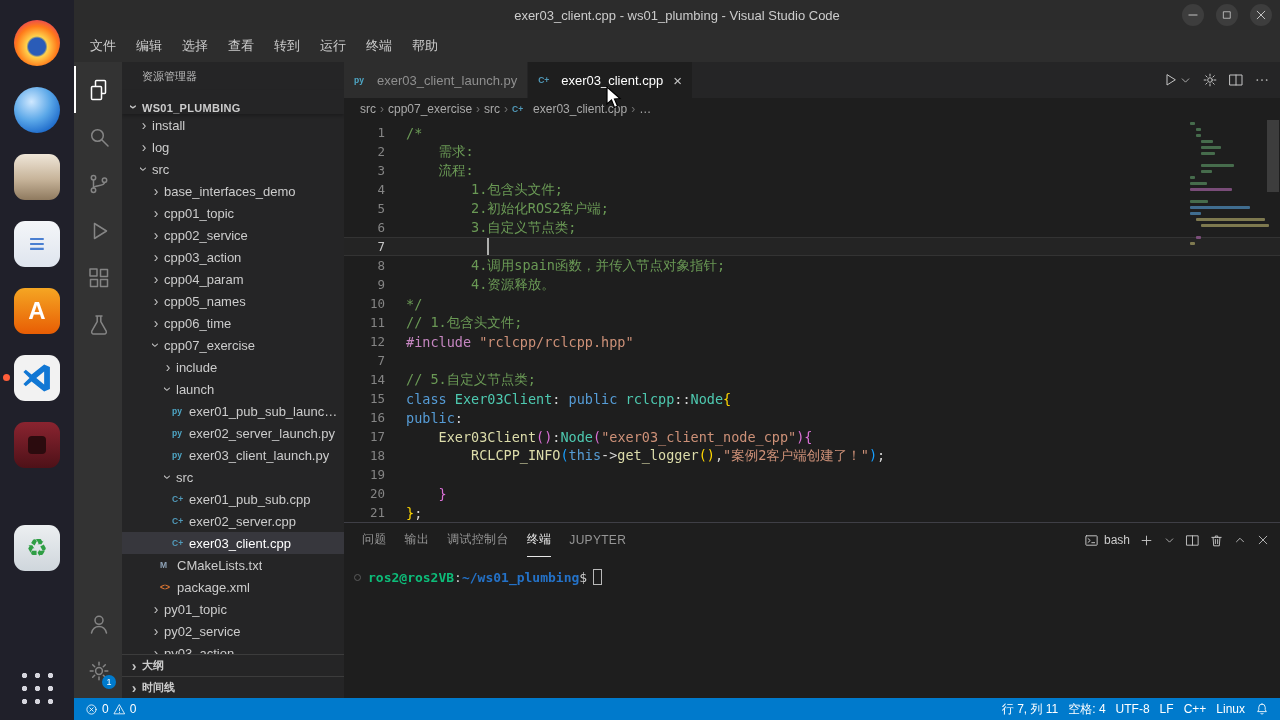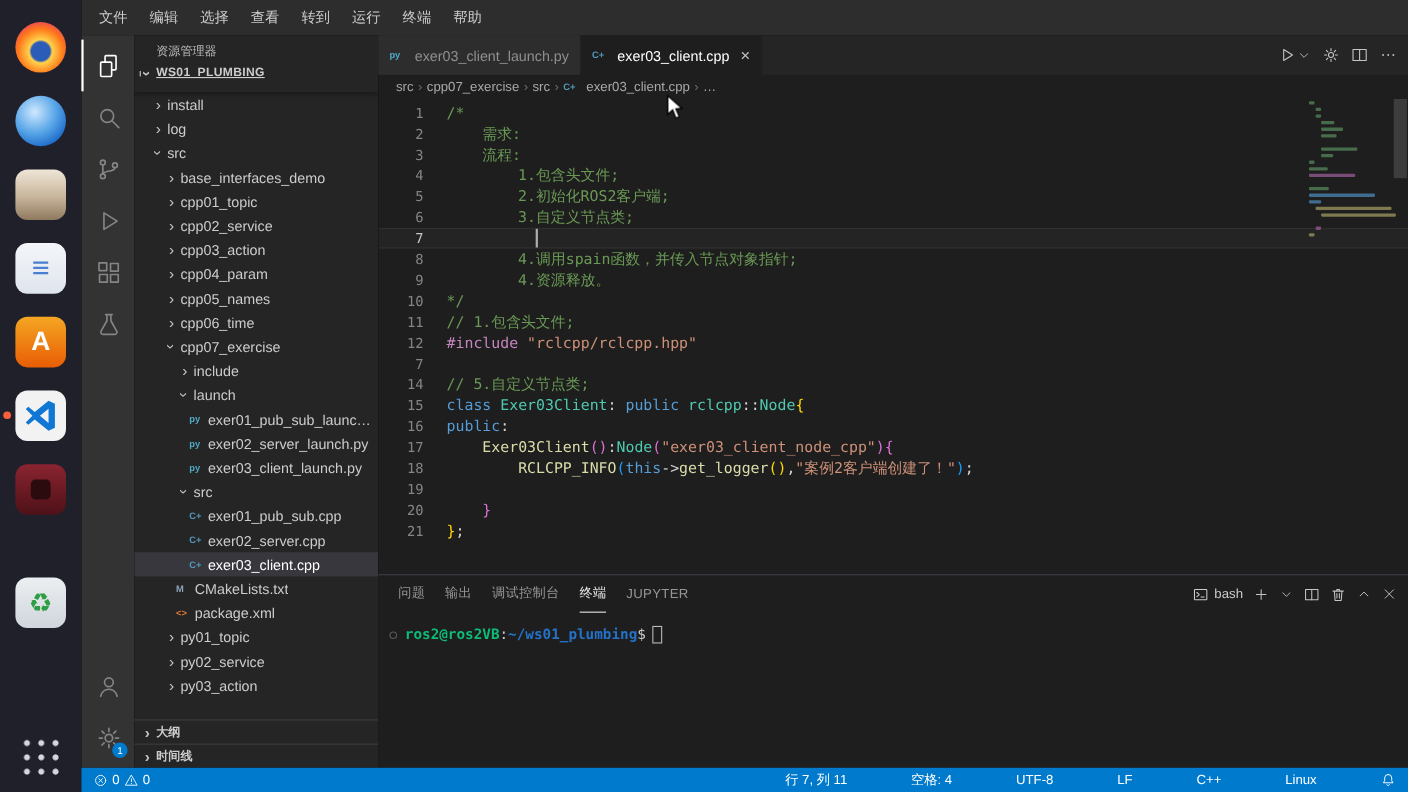--- a/index.html
+++ b/index.html
@@ -45,21 +45,21 @@
   .activitybar{width:48px;flex:none;background:var(--activity-bg);display:flex;flex-direction:column;align-items:center;padding-top:4px;}
   .act-item{width:48px;height:47px;display:flex;align-items:center;justify-content:center;color:#858585;border-left:2px solid transparent;position:relative;}
   .act-item.active{color:#ffffff;border-left:2px solid #ffffff;}
   .act-bottom{margin-top:auto;width:100%;display:flex;flex-direction:column;align-items:center;padding-bottom:4px;}
   .badge{position:absolute;right:6px;bottom:5px;min-width:14px;height:14px;border-radius:8px;background:var(--accent);color:#fff;font-size:9px;display:flex;align-items:center;justify-content:center;padding:0 3px;}
 
   
   .sidebar{width:222px;flex:none;background:var(--sidebar-bg);display:flex;flex-direction:column;color:#cccccc;overflow:hidden;}
   .sb-title{height:28px;flex:none;display:flex;align-items:center;font-size:11px;color:#bbbbbb;padding:0 12px 0 20px;}
   .sb-title .icon{margin-left:auto;color:#c5c5c5;}
-  .section-header{height:24px;flex:none;display:flex;align-items:flex-start;font-size:11px;font-weight:700;letter-spacing:.3px;color:#cccccc;padding-left:4px;box-shadow:0 2px 3px rgba(0,0,0,.25);text-decoration:underline;}
+  .section-header{height:24px;flex:none;display:flex;align-items:flex-end;font-size:11px;font-weight:700;letter-spacing:.3px;color:#cccccc;padding-left:4px;box-shadow:0 2px 3px rgba(0,0,0,.25);}
   .tree{flex:1;min-height:0;overflow:hidden;}
   .tree-row{height:22px;display:flex;align-items:center;font-size:13px;white-space:nowrap;}
   .tree-row.selected{background:var(--selection);color:#ffffff;}
   .chev{display:inline-block;width:16px;flex:none;color:#c5c5c5;font-size:14px;line-height:14px;text-align:center;}
   .chev.open{transform:rotate(90deg);}
   .ficon{width:17px;flex:none;font-size:8.5px;font-weight:700;font-family:Liberation Sans, sans-serif;}
   .tree-label{overflow:hidden;text-overflow:ellipsis;}
   .sb-footer{flex:none;height:22px;display:flex;align-items:center;font-size:11px;font-weight:700;border-top:1px solid #3c3c3c;padding-left:4px;}
 
   
@@ -100,21 +100,21 @@
   .terminal{flex:1;padding:12px 0 0 10px;font-size:13px;color:#cccccc;}
   .term-line{display:flex;align-items:center;}
   .term-deco{width:7px;height:7px;border-radius:50%;border:1px solid #5a5a5a;margin-right:7px;flex:none;}
   .t-user{color:#0dbc79;font-weight:700;}
   .t-path{color:#2472c8;font-weight:700;}
   .term-cursor{display:inline-block;width:9px;height:16px;border:1px solid #b9b9b9;margin-left:6px;}
 
   
   .statusbar{height:22px;flex:none;background:var(--statusbar);display:flex;align-items:center;color:#ffffff;font-size:12px;padding:0 6px;}
   .sb-item{display:inline-flex;align-items:center;gap:4px;padding:0 5px;height:22px;white-space:nowrap;}
-  .sb-right{margin-left:auto;display:flex;align-items:flex-start;gap:48px;}
+  .sb-right{margin-left:auto;display:flex;align-items:flex-start;}
 
   .mouse-cursor{position:fixed;left:604px;top:86px;pointer-events:none;z-index:99;}
 </style>
 </head>
 <body>
 
 <div class="dock">
   <div id="dock-items" style="display:contents"><div class="dock-item">
         <div class="tile firefox-icon"></div>
       </div><div class="dock-item">
@@ -134,20 +134,40 @@
       </div><div class="dock-item">
         <div class="tile screen-recorder-icon"></div>
       </div><div class="dock-item extra-gap">
         <div class="tile recycle-icon"></div>
       </div></div>
   <div class="apps-grid"></div>
 </div>
 
 <div class="main-col">
 
+  <div class="titlebar">
+    <span>exer03_client.cpp - ws01_plumbing - Visual Studio Code</span>
+    <div class="win-controls">
+      <span class="win-btn icon">
+          <svg width="14" height="14" viewBox="0 0 24 24" fill="none" stroke="currentColor" stroke-width="1.5" stroke-linecap="round" stroke-linejoin="round">
+            <path d="M5 12h14"></path>
+          </svg>
+        </span>
+      <span class="win-btn icon">
+          <svg width="12" height="12" viewBox="0 0 24 24" fill="none" stroke="currentColor" stroke-width="1.5" stroke-linecap="round" stroke-linejoin="round">
+            <rect x="5.5" y="5.5" width="13" height="13"></rect>
+          </svg>
+        </span>
+      <span class="win-btn icon">
+          <svg width="14" height="14" viewBox="0 0 24 24" fill="none" stroke="currentColor" stroke-width="1.5" stroke-linecap="round" stroke-linejoin="round">
+            <path d="M5.5 5.5l13 13M18.5 5.5l-13 13"></path>
+          </svg>
+        </span>
+    </div>
+  </div>
 
   <div class="menubar" id="menubar">
       <span class="menu-item">文件</span>
       <span class="menu-item">编辑</span>
       <span class="menu-item">选择</span>
       <span class="menu-item">查看</span>
       <span class="menu-item">转到</span>
       <span class="menu-item">运行</span>
       <span class="menu-item">终端</span>
       <span class="menu-item">帮助</span>

